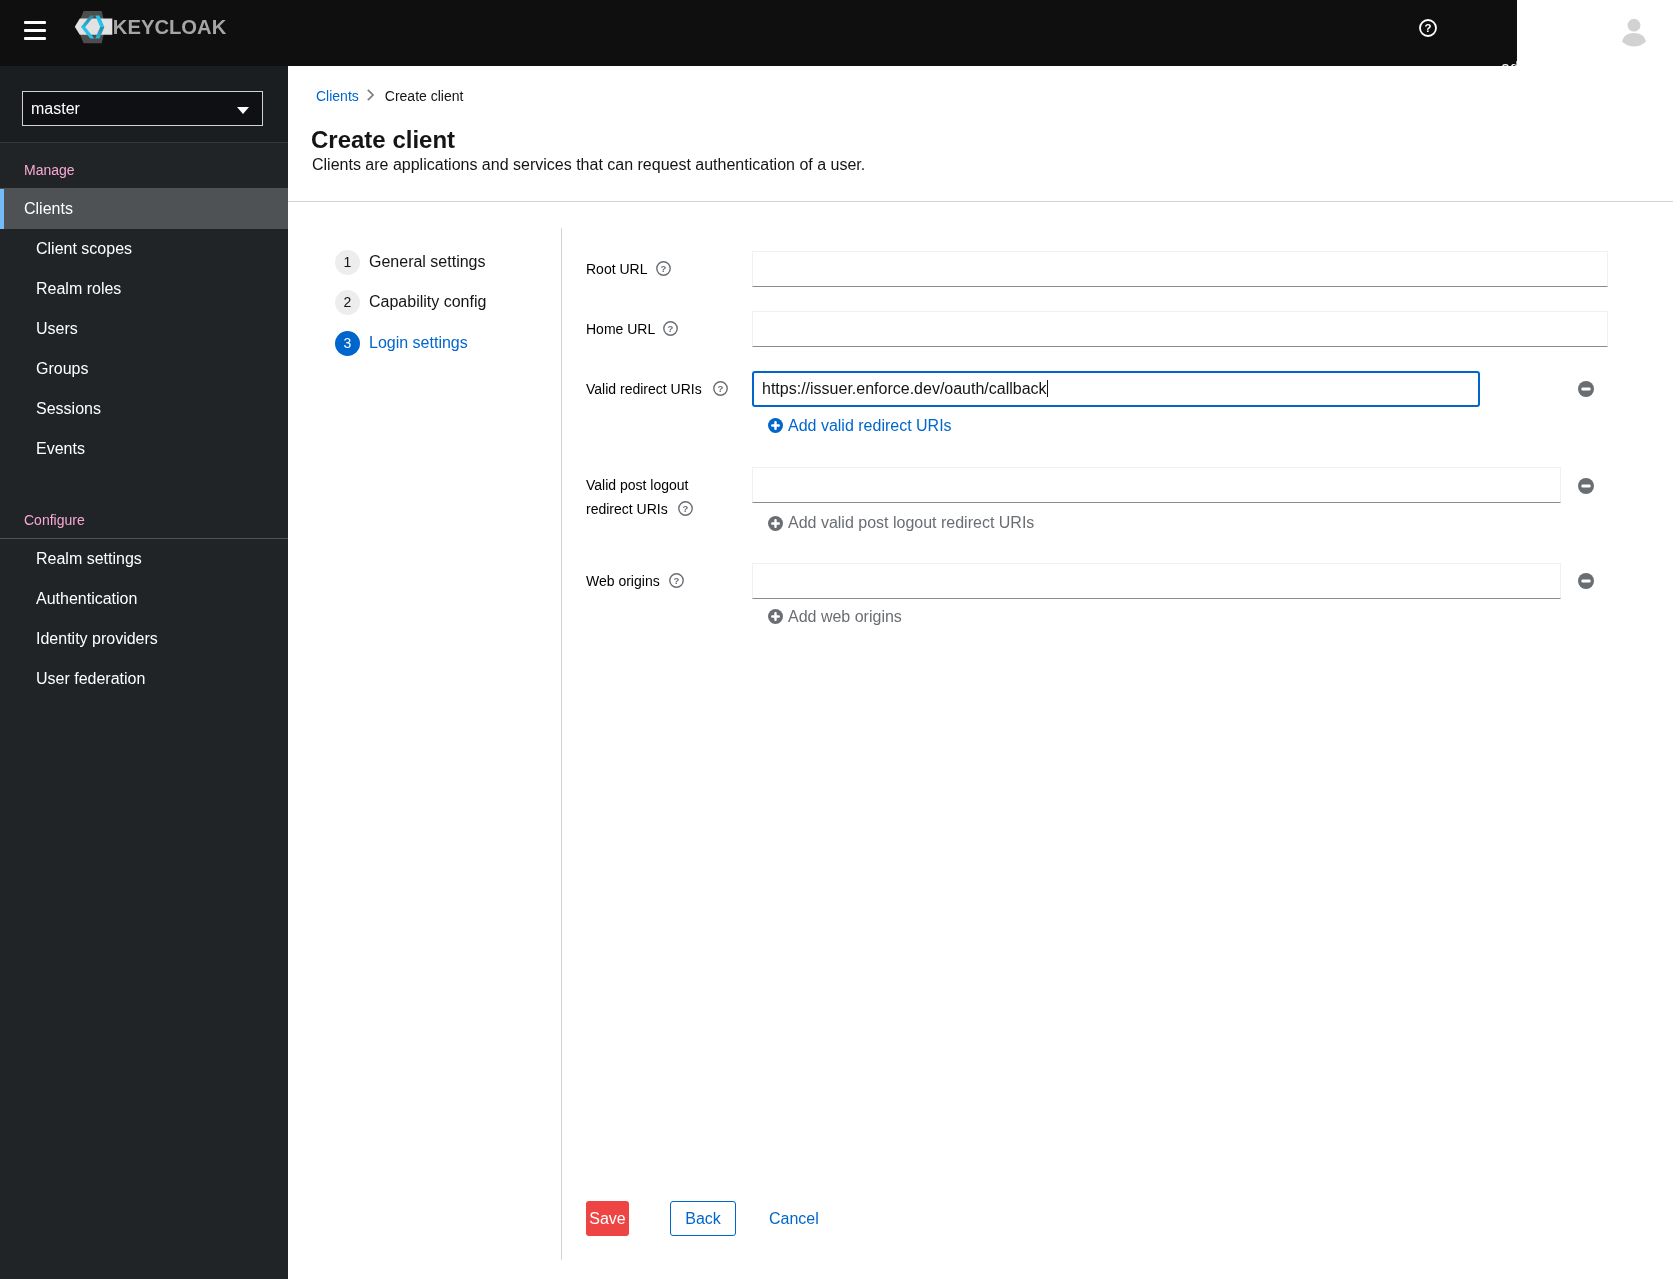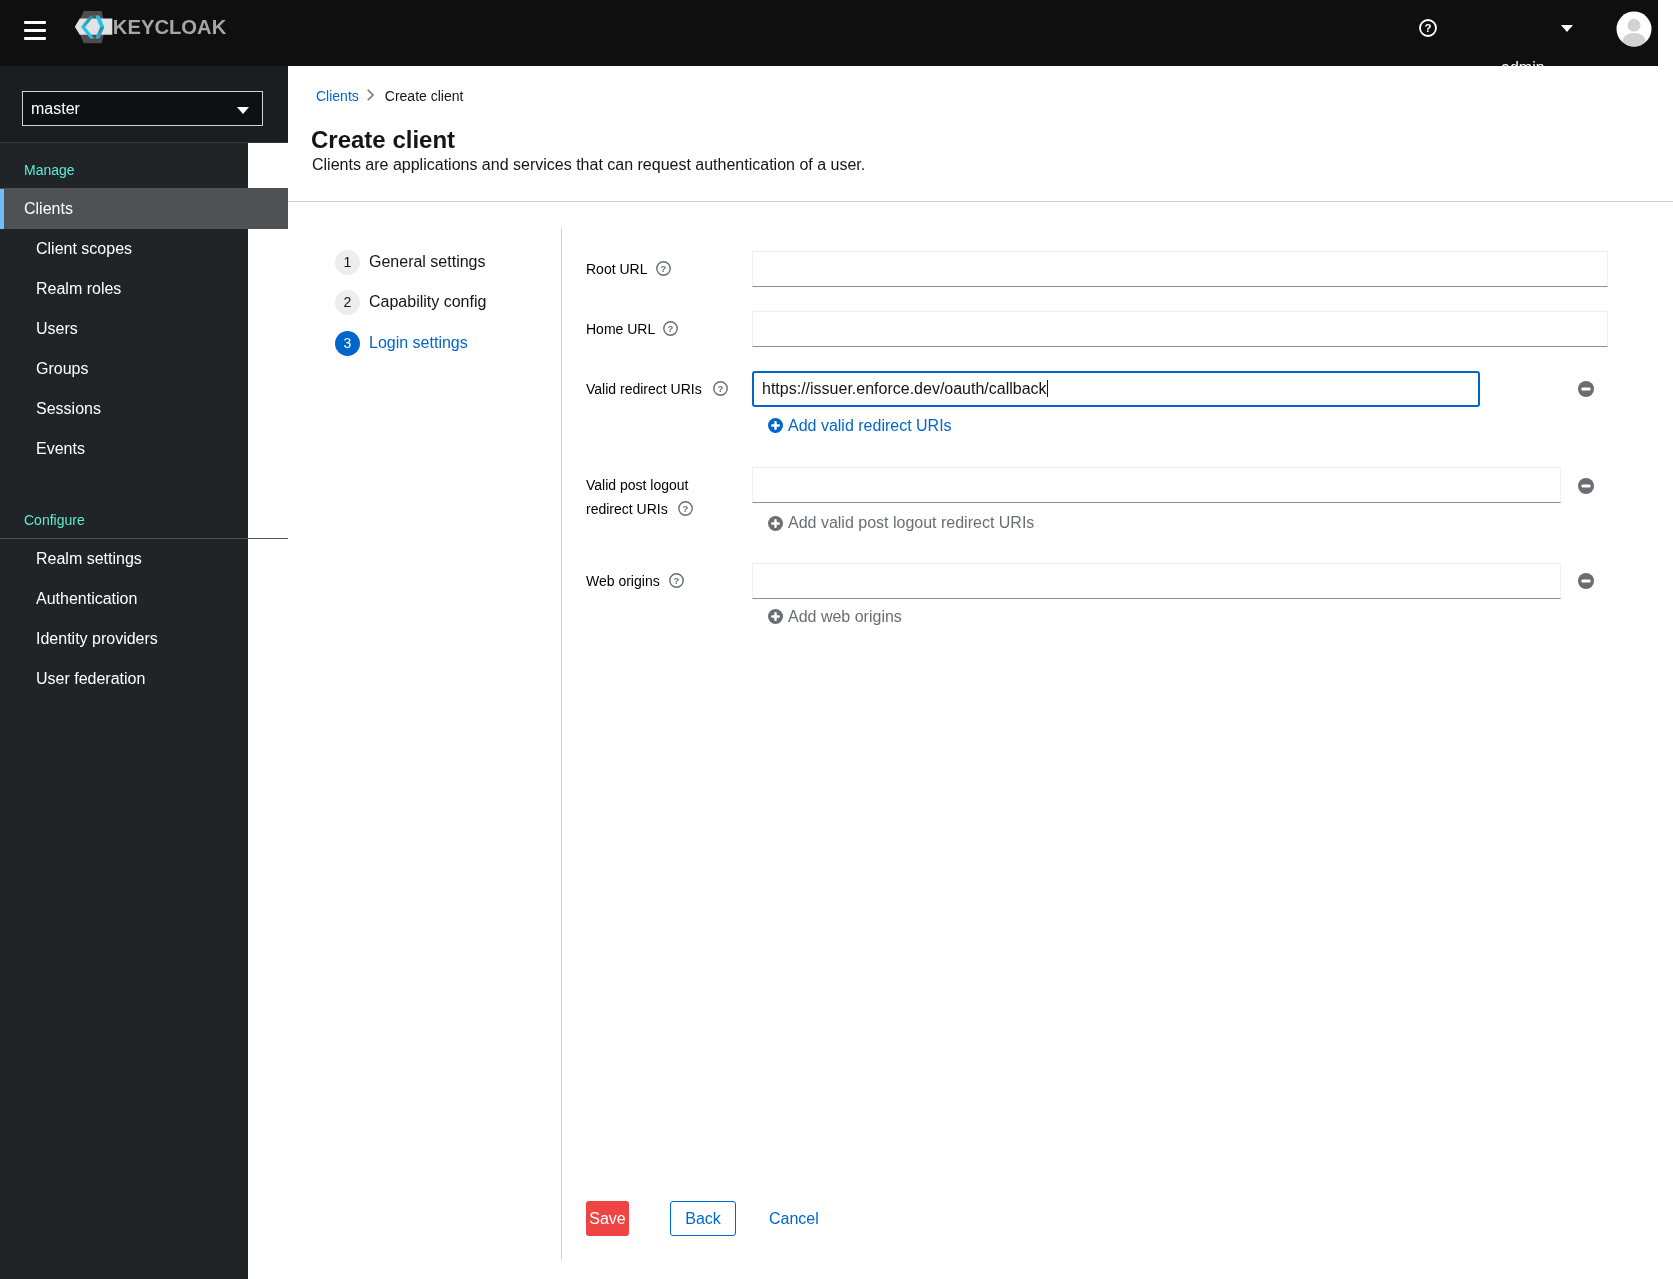--- a/index.html
+++ b/index.html
@@ -1,32 +1,32 @@
 <!DOCTYPE html>
 <html><head>
 <meta charset="utf-8">
 <style>
   * { margin:0; padding:0; box-sizing:border-box; }
   html,body { width:1673px; height:1279px; overflow:hidden; background:#fff;
     font-family:"Liberation Sans", sans-serif; }
   .abs { position:absolute; }
 
   
-  #masthead { position:absolute; left:0; top:0; width:1658px; height:66px; background:#0f0f0f; }
+  #masthead { position:absolute; left:0; top:0; width:1517px; height:66px; background:#0f0f0f; }
   .hbar { position:absolute; left:24px; width:22px; height:3px; background:#fff; border-radius:1px; }
 
   
-  #sidebar { position:absolute; left:0; top:66px; width:248px; height:1213px; background:#212427; }
+  #sidebar { position:absolute; left:0; top:66px; width:288px; height:1213px; background:#212427; }
   #realmstrip { position:absolute; left:0; top:0; width:288px; height:77px; background:#1b1e21; border-bottom:1px solid #34373b; }
   #masterbox { position:absolute; left:22px; top:25px; width:241px; height:35px; background:#0e1013;
     border:1px solid #d2d2d2; color:#fff; font-size:16px; line-height:33px; padding-left:8px; }
   #masterbox .caret { position:absolute; right:13px; top:15px; width:0; height:0;
     border-left:6px solid transparent; border-right:6px solid transparent; border-top:7px solid #fff; }
 
-  .navtitle { position:absolute; left:24px; color:#5eead4; font-size:14px; }
+  .navtitle { position:absolute; left:24px; color:#f9a8d4; font-size:14px; }
   .navline { position:absolute; left:0; width:288px; height:1px; background:#4f5255; }
   .navitem { position:absolute; left:0; width:288px; height:40px; color:#fff; font-size:16px;
     line-height:40px; padding-left:36px; }
   .navitem.sel { background:#4f5255; border-left:4px solid #73bcf7; padding-left:20px; }
   
   #crumb { position:absolute; left:316px; top:88px; font-size:14px; color:#151515; }
   #crumb a { color:#0066cc; text-decoration:none; }
   
   #h1 { position:absolute; left:311px; top:126px; font-size:24px; font-weight:700; color:#151515; }
   #sub { position:absolute; left:312px; top:156px; font-size:16px; color:#151515; }

